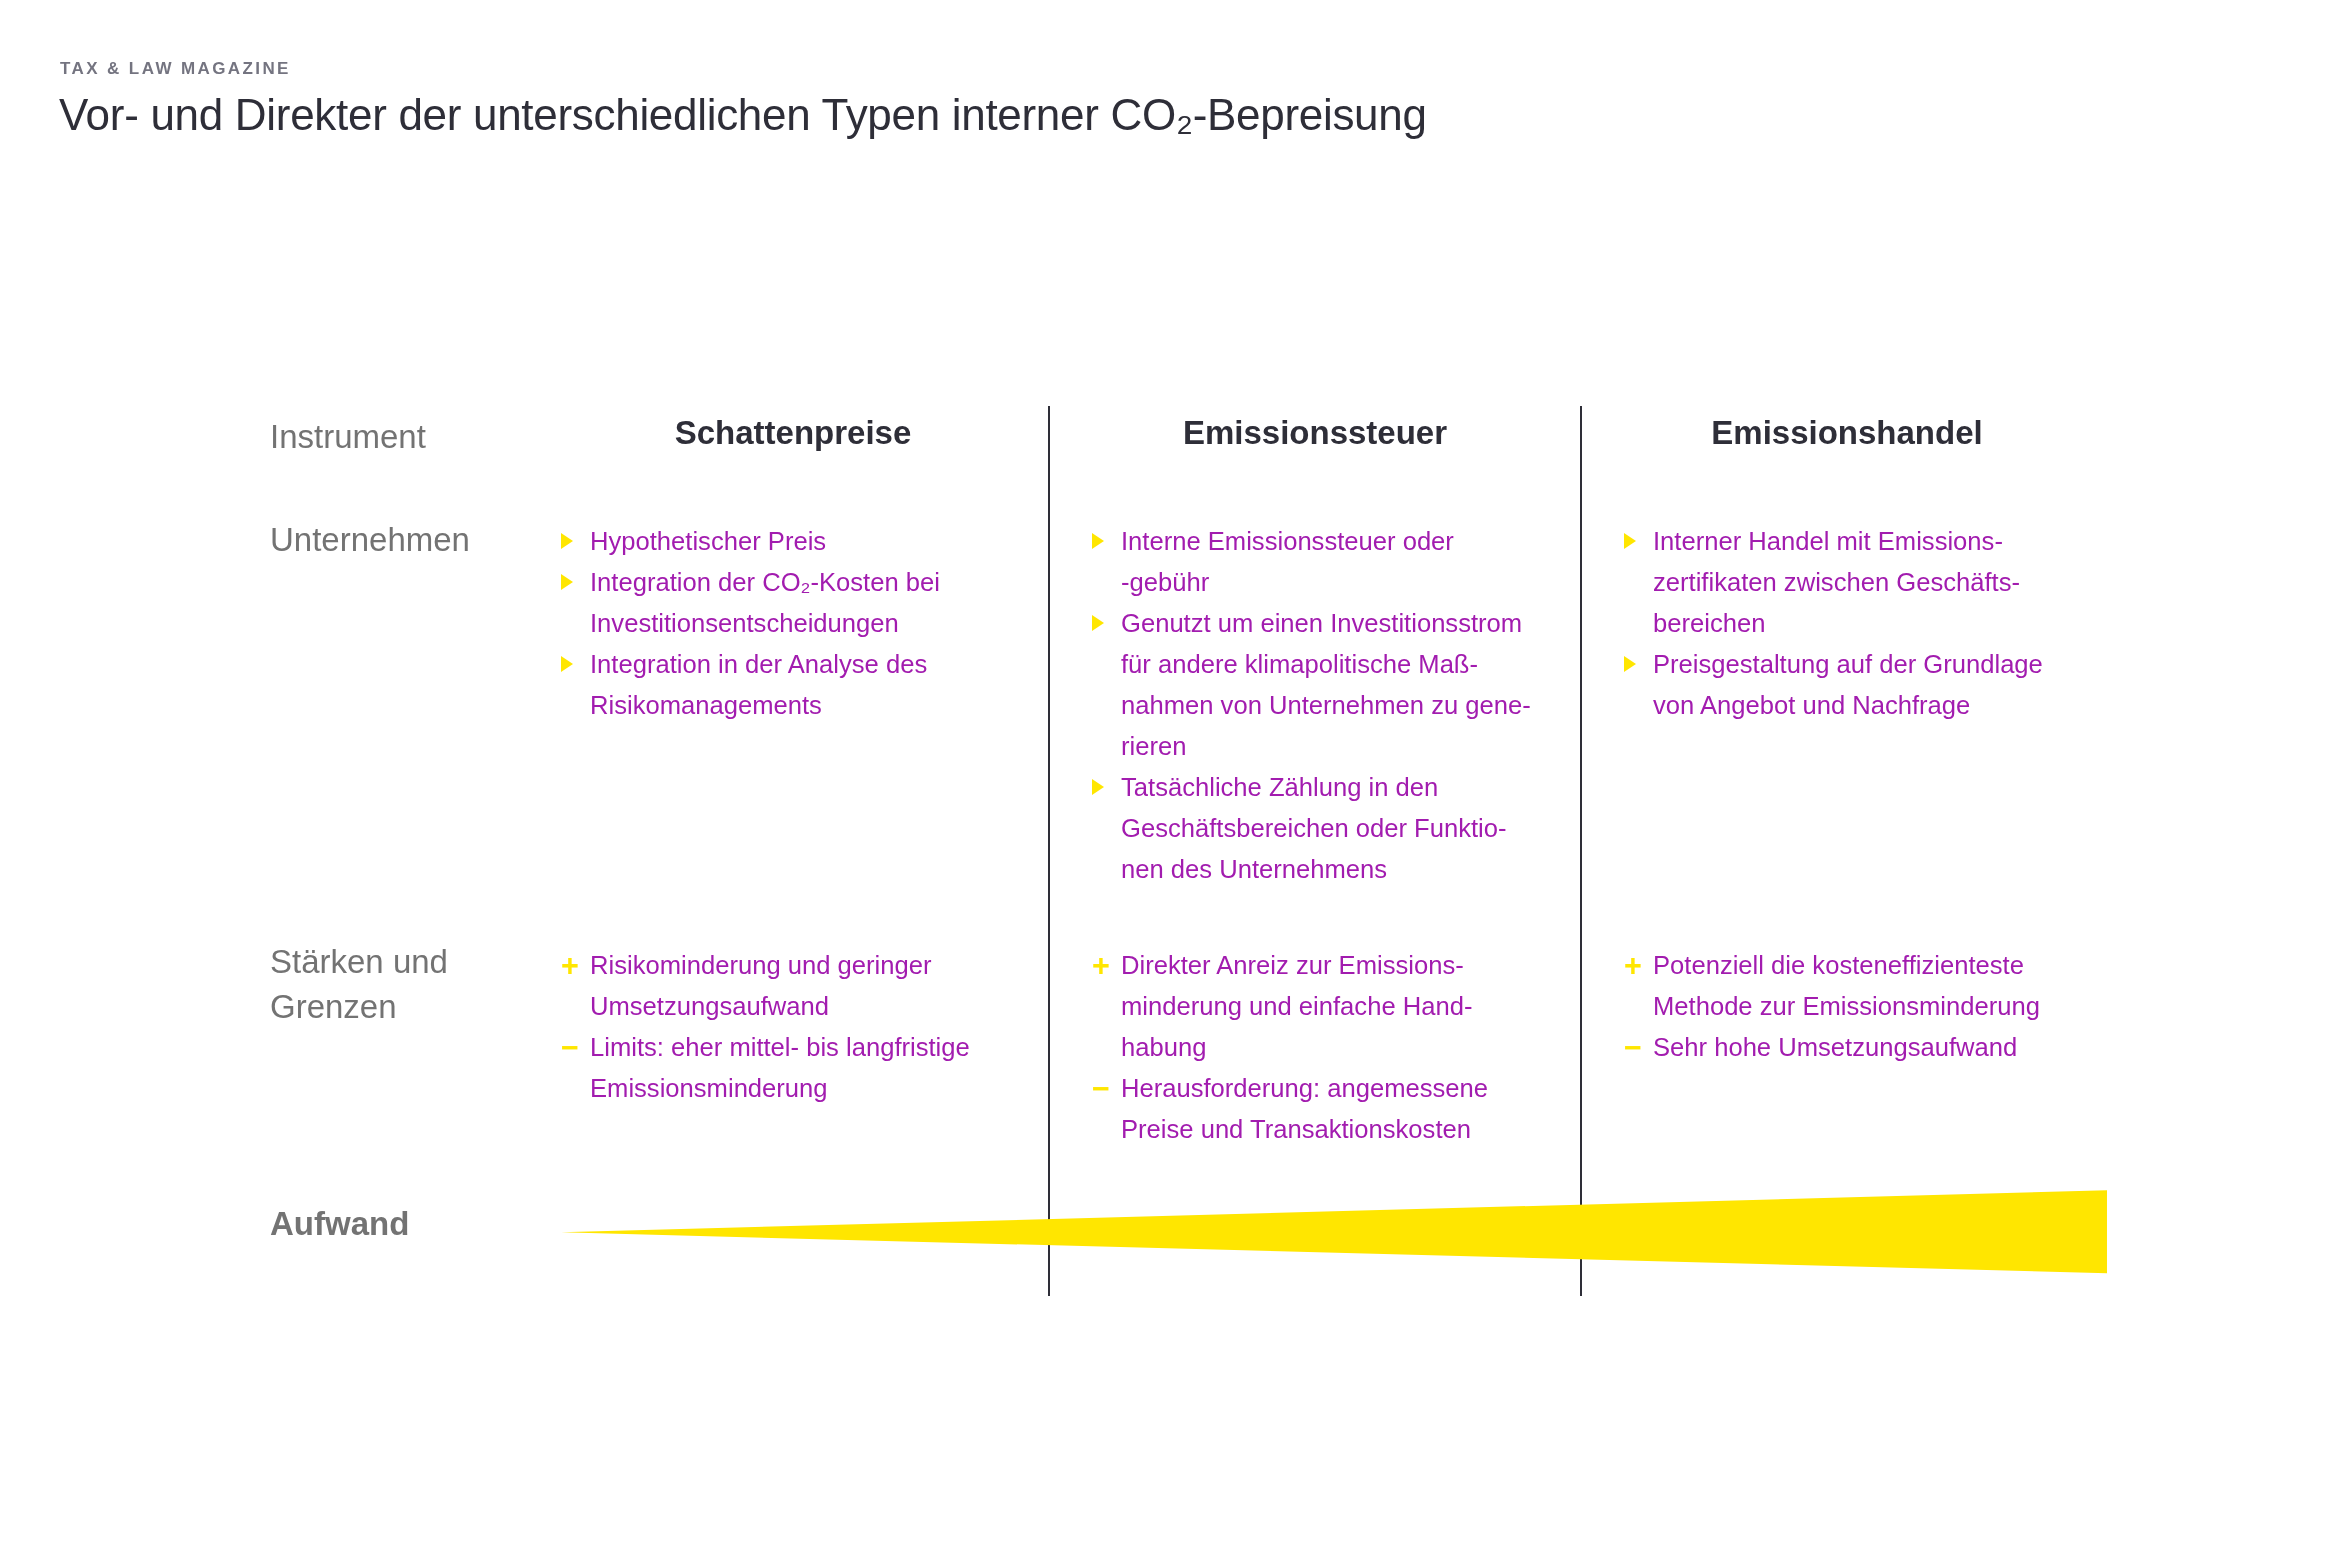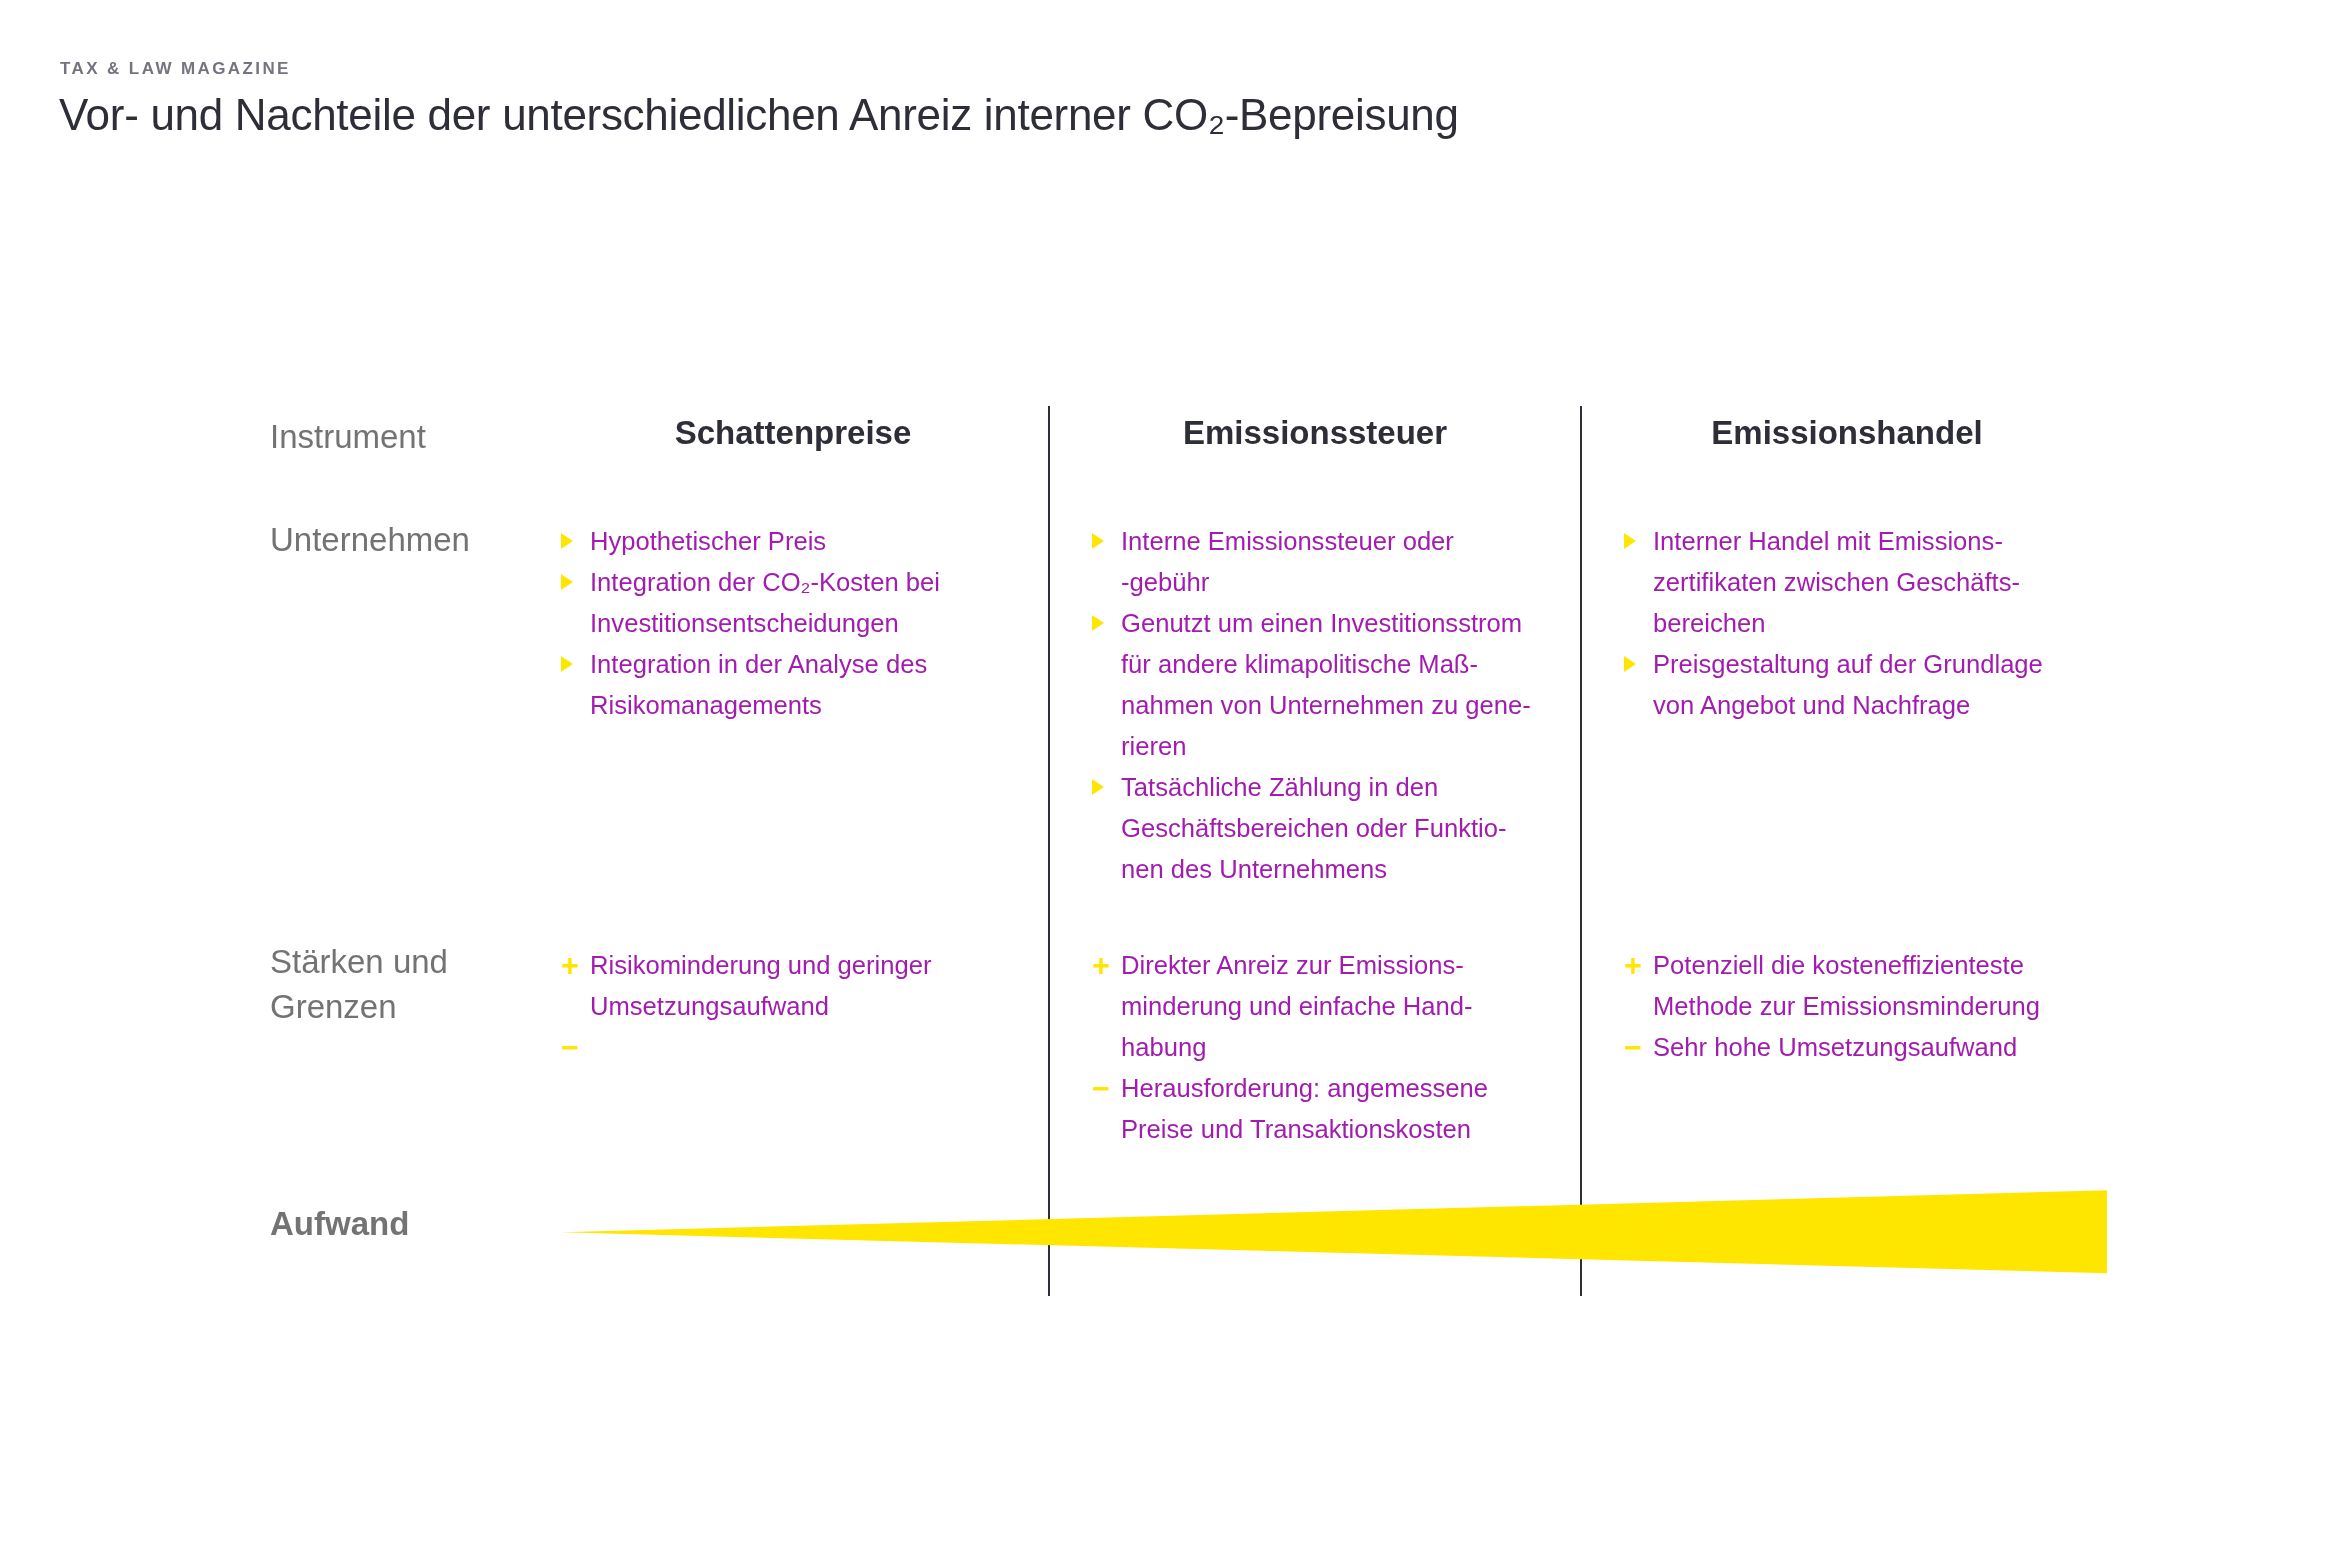--- a/index.html
+++ b/index.html
@@ -83,21 +83,21 @@
   #staerk-3 { left:1624px; top:945px; width:500px; }
 
   .wedge-svg { left:0; top:0; width:2342px; height:1561px; pointer-events:none; }
 </style>
 </head>
 <body>
 
 <div>
 
   <div class="abs kicker">TAX &amp; LAW MAGAZINE</div>
-  <h1 class="abs title">Vor- und Nachteile der unterschiedlichen Anreiz interner CO₂-Bepreisung</h1>
+  <h1 class="abs title">Vor- und Direkter der unterschiedlichen Typen interner CO₂-Bepreisung</h1>
 
   <div class="abs row-label" id="lbl-instrument">Instrument</div>
   <div class="abs row-label" id="lbl-beschreibung">Unternehmen</div>
   <div class="abs row-label" id="lbl-staerken">Stärken und
 Grenzen</div>
   <div class="abs row-label" id="lbl-aufwand">Aufwand</div>
 
   <div class="abs divider" id="div-1"></div>
   <div class="abs divider" id="div-2"></div>
 
@@ -178,20 +178,22 @@
       <span class="marker-cell">
           <span class="pm">+</span>
         </span>
       <span class="btext">Risikominderung und geringer
 Umsetzungsaufwand</span>
     </div>
     <div class="bullet">
       <span class="marker-cell">
           <span class="pm">−</span>
         </span>
+      <span class="btext">Limits: eher mittel- bis langfristige
+Emissionsminderung</span>
     </div>
   </div>
 
   <div class="abs" id="staerk-2">
     <div class="bullet">
       <span class="marker-cell">
           <span class="pm">+</span>
         </span>
       <span class="btext">Direkter Anreiz zur Emissions-
 minderung und einfache Hand-

